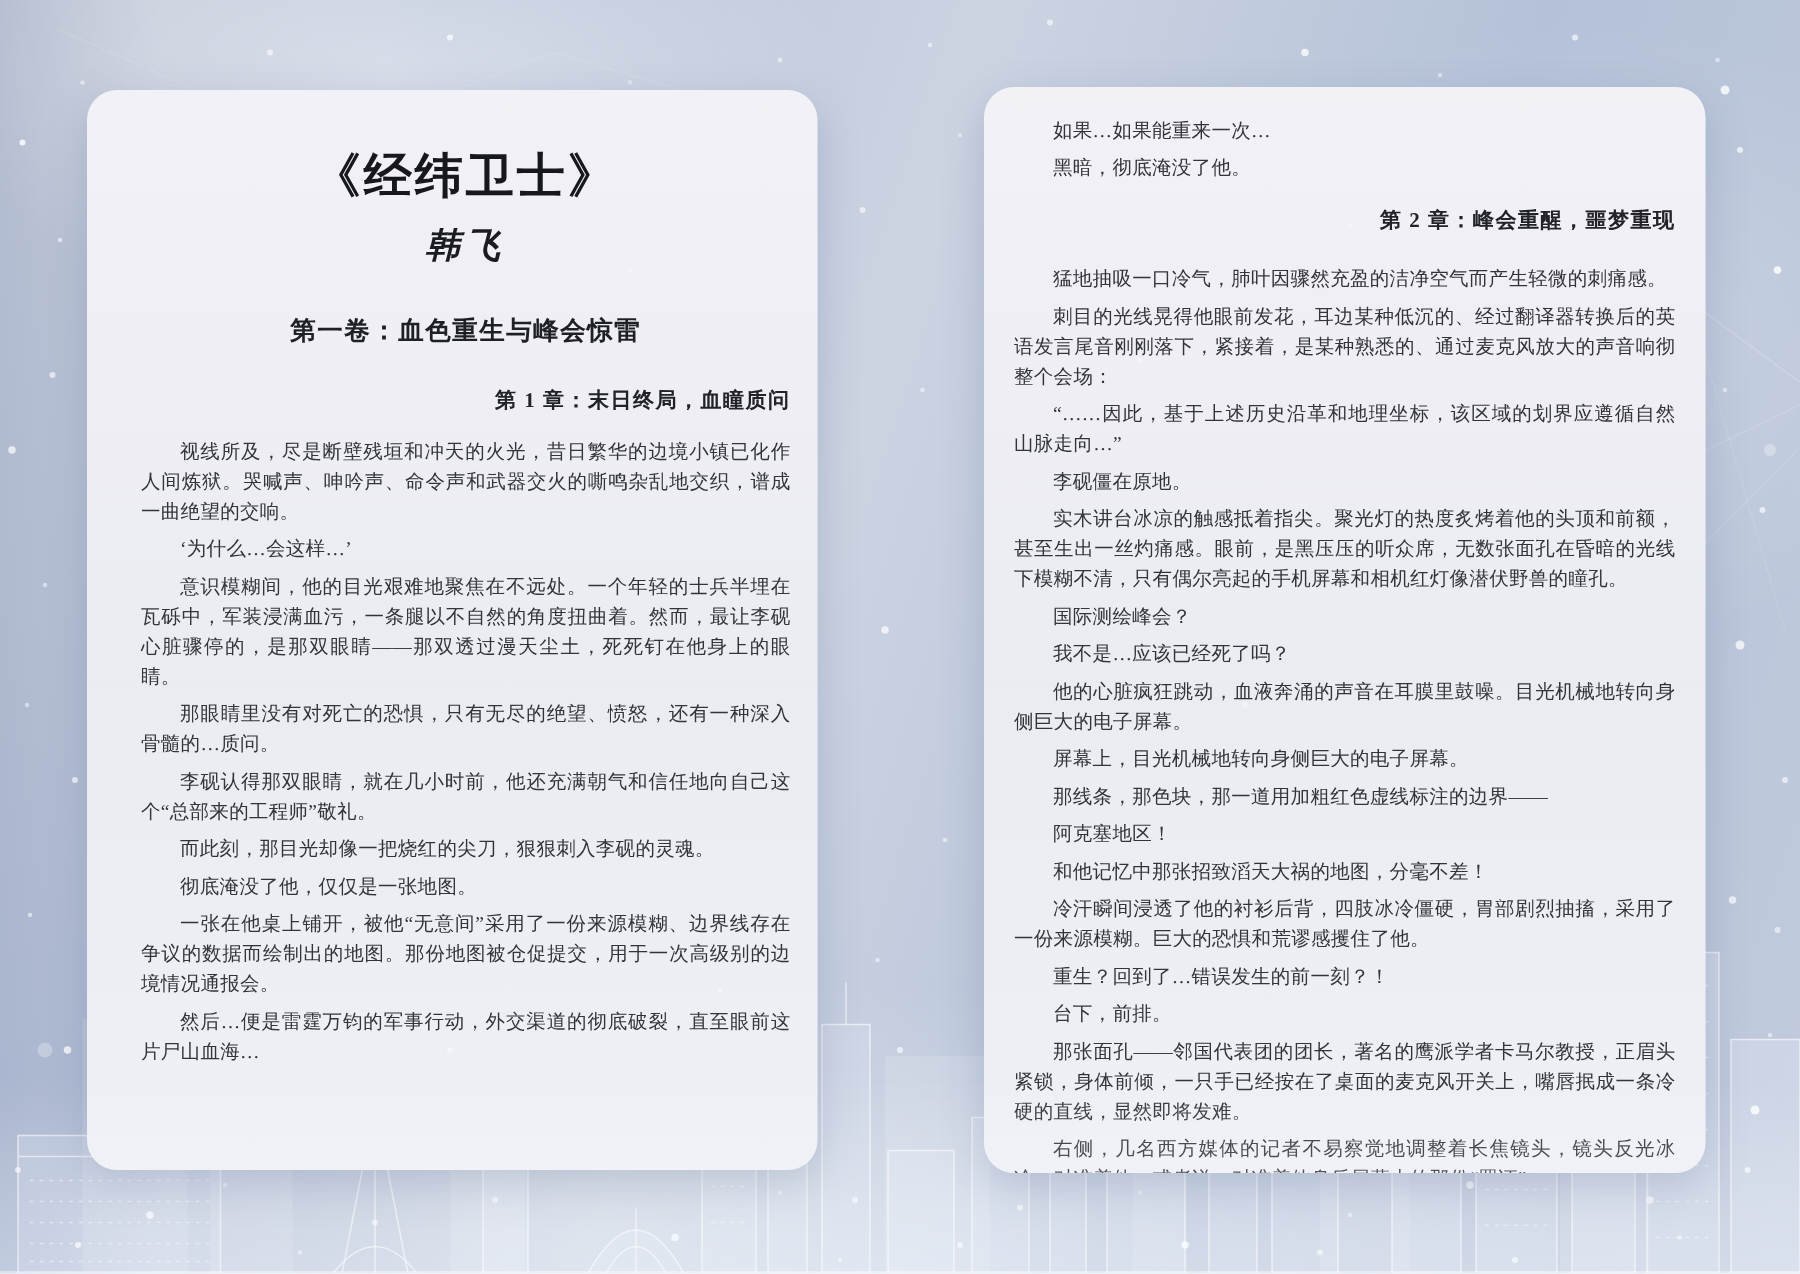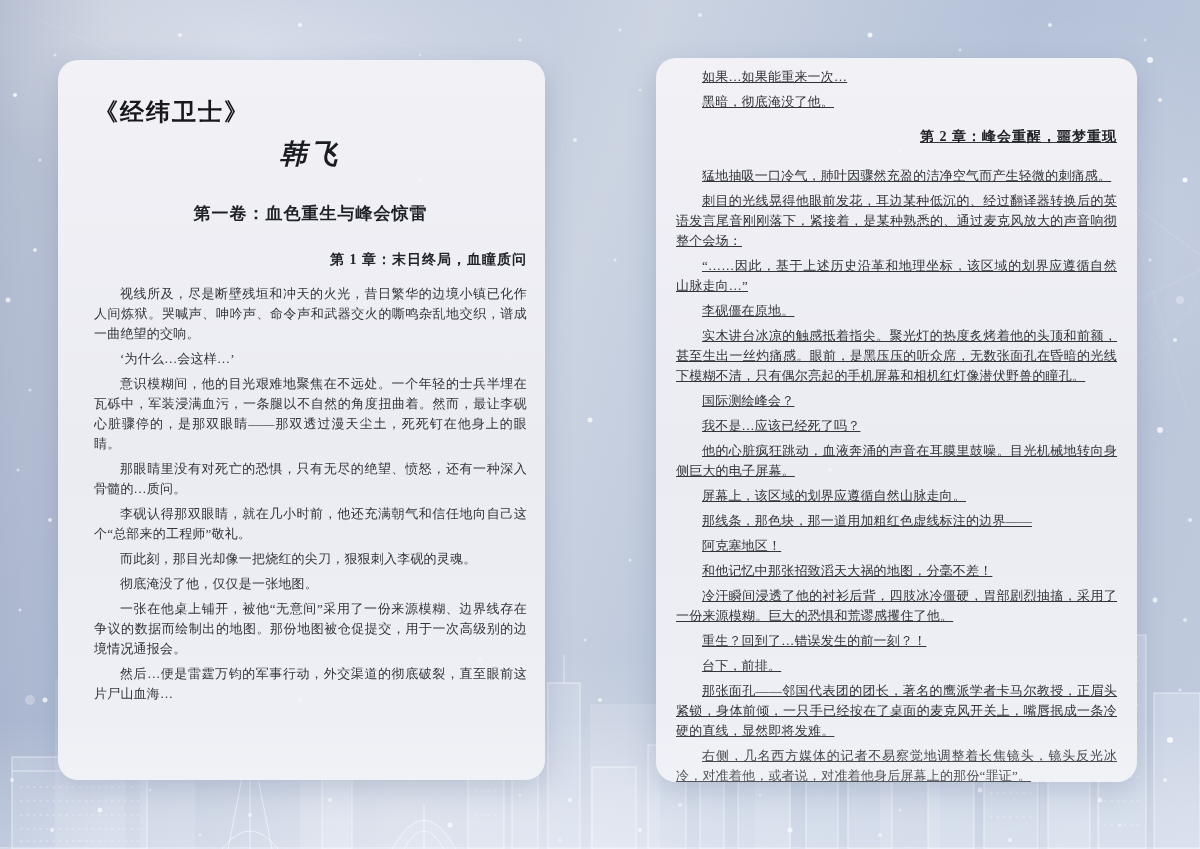--- a/index.html
+++ b/index.html
@@ -26,29 +26,29 @@
     pointer-events:none;
   }
   .page{
     position:absolute;box-sizing:border-box;
     background:linear-gradient(180deg,#f1f1f6 0%,#ebecf2 55%,#eef0f5 100%);
     border-radius:20px;
     box-shadow:0 10px 28px rgba(96,112,148,0.30);
     color:#33343a;overflow:hidden;
   }
   .page-left{left:58px;top:60px;width:487px;height:720px;padding:20px 18px 0 36px;}
-  .page-right{left:656px;top:58px;width:481px;height:724px;padding:4px 20px 0 20px;text-decoration:underline;}
+  .page-right{left:656px;top:58px;width:481px;height:724px;padding:14px 20px 0 20px;}
   .book-title{
-    margin:16px 0 0;text-align:left;
-    font-size:24px;font-weight:700;letter-spacing:2px;color:#17181d;
+    margin:16px 0 0;text-align:center;
+    font-size:32px;font-weight:700;letter-spacing:2px;color:#17181d;
   }
   .author{
     margin:8px 0 0;text-align:center;
     font-family:cursive;
-    font-size:27px;font-weight:700;font-style:italic;color:#1b1c22;letter-spacing:4px;
+    font-size:23px;font-weight:700;font-style:italic;color:#1b1c22;letter-spacing:4px;
   }
   .volume{
     margin:30px 0 0;text-align:center;
     font-family:Liberation Sans, sans-serif;
     font-size:17px;font-weight:700;color:#1f2026;letter-spacing:1px;
   }
   .chapter{
     margin:26px 0 0;text-align:right;
     font-size:14px;font-weight:700;color:#222329;letter-spacing:1px;
   }
@@ -244,21 +244,21 @@
     <h3 class="chapter">第 2 章：峰会重醒，噩梦重现</h3>
     <div class="body cont">
         <p class="para">猛地抽吸一口冷气，肺叶因骤然充盈的洁净空气而产生轻微的刺痛感。</p>
         <p class="para">刺目的光线晃得他眼前发花，耳边某种低沉的、经过翻译器转换后的英语发言尾音刚刚落下，紧接着，是某种熟悉的、通过麦克风放大的声音响彻整个会场：</p>
         <p class="para">“……因此，基于上述历史沿革和地理坐标，该区域的划界应遵循自然山脉走向…”</p>
         <p class="para">李砚僵在原地。</p>
         <p class="para">实木讲台冰凉的触感抵着指尖。聚光灯的热度炙烤着他的头顶和前额，甚至生出一丝灼痛感。眼前，是黑压压的听众席，无数张面孔在昏暗的光线下模糊不清，只有偶尔亮起的手机屏幕和相机红灯像潜伏野兽的瞳孔。</p>
         <p class="para">国际测绘峰会？</p>
         <p class="para">我不是…应该已经死了吗？</p>
         <p class="para">他的心脏疯狂跳动，血液奔涌的声音在耳膜里鼓噪。目光机械地转向身侧巨大的电子屏幕。</p>
-        <p class="para">屏幕上，该区域的划界应遵循自然山脉走向。</p>
+        <p class="para">屏幕上，目光机械地转向身侧巨大的电子屏幕。</p>
         <p class="para">那线条，那色块，那一道用加粗红色虚线标注的边界——</p>
         <p class="para">阿克塞地区！</p>
         <p class="para">和他记忆中那张招致滔天大祸的地图，分毫不差！</p>
         <p class="para">冷汗瞬间浸透了他的衬衫后背，四肢冰冷僵硬，胃部剧烈抽搐，采用了一份来源模糊。巨大的恐惧和荒谬感攫住了他。</p>
         <p class="para">重生？回到了…错误发生的前一刻？！</p>
         <p class="para">台下，前排。</p>
         <p class="para">那张面孔——邻国代表团的团长，著名的鹰派学者卡马尔教授，正眉头紧锁，身体前倾，一只手已经按在了桌面的麦克风开关上，嘴唇抿成一条冷硬的直线，显然即将发难。</p>
         <p class="para">右侧，几名西方媒体的记者不易察觉地调整着长焦镜头，镜头反光冰冷，对准着他，或者说，对准着他身后屏幕上的那份“罪证”。</p>
       </div>
   </section>

